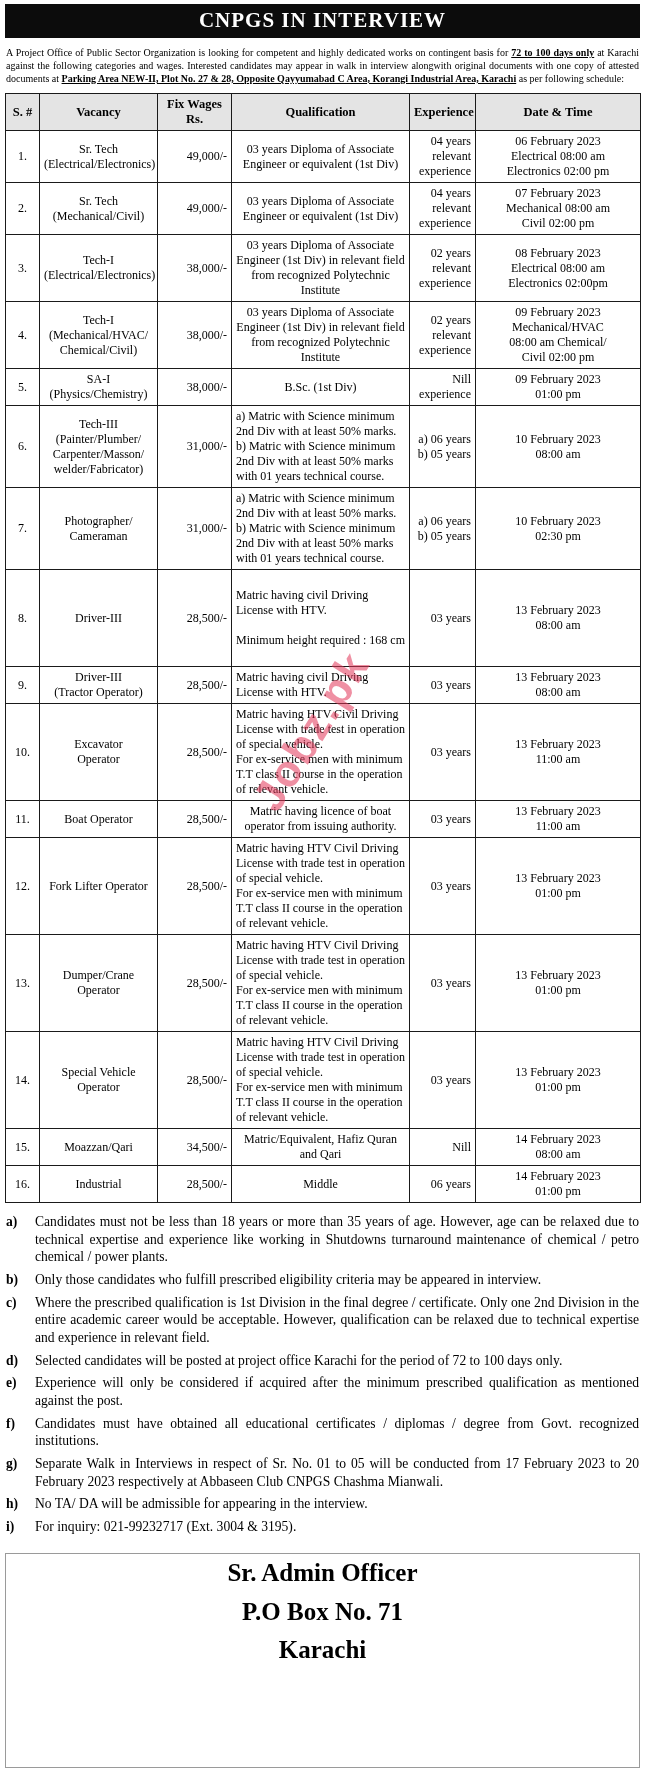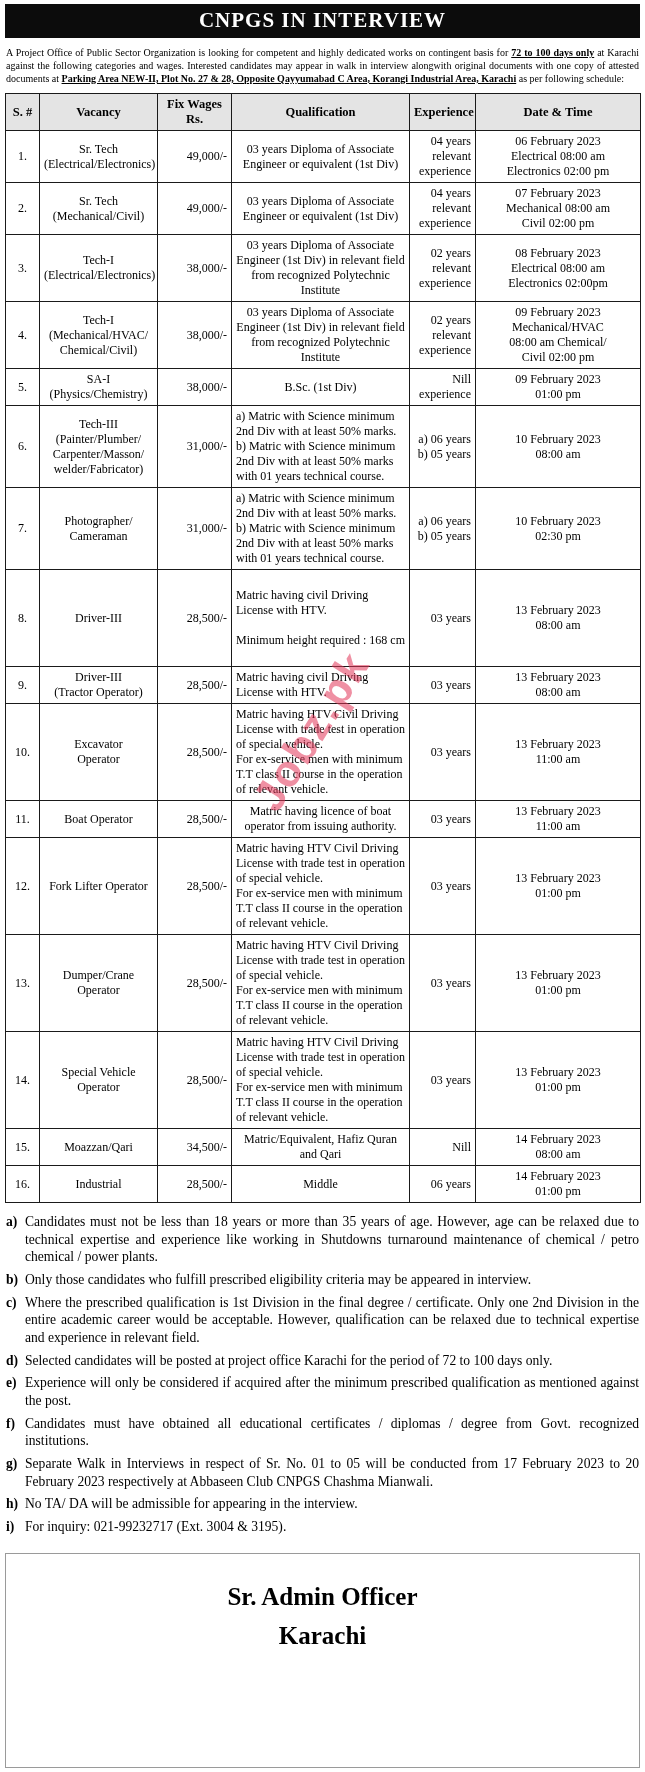--- a/index.html
+++ b/index.html
@@ -21,22 +21,22 @@
   .c-exp{text-align:right;}
   .c-date{text-align:center;}
   .qspan{display:block;white-space:pre-line;}
   .qbold{display:block;font-weight:normal;white-space:pre-line;}
   .watermark{position:absolute;left:238px;top:700px;font-size:44px;font-weight:bold;
              color:rgba(226,52,88,0.55);transform:rotate(-58deg);transform-origin:left top;
              letter-spacing:2px;pointer-events:none;font-family:"Liberation Sans",sans-serif;}
   .notes{margin:10px 6px 0;font-size:13.6px;line-height:1.3;}
   .note{display:flex;margin-bottom:5px;}
   .note-label{font-weight:bold;flex:0 0 19px;}
-  .note-text{flex:1;text-align:justify;}
-  .footer{flex:1;margin:12px 5px 4px;border:1px solid #9a9a9a;text-align:center;padding-top:24px;}
+  .note-text{flex:1;text-align:justify;margin-left:10px;}
+  .footer{flex:1;margin:12px 5px 4px;border:1px solid #9a9a9a;text-align:center;padding-top:0;}
   .footer-line{font-weight:bold;font-size:25px;line-height:1.55;}
 </style>
 </head>
 <body>
 
 <div class="page">
 
   <div class="titlebar">
     <span>CNPGS IN INTERVIEW</span>
   </div>
@@ -285,16 +285,17 @@
       <span class="note-text">No TA/ DA will be admissible for appearing in the interview.</span>
     </div>
     <div class="note">
       <span class="note-label">i)</span>
       <span class="note-text">For inquiry: 021-99232717 (Ext. 3004 &amp; 3195).</span>
     </div>
   </div>
 
   <div class="footer">
     <div class="footer-line">Sr. Admin Officer</div>
+    <div class="footer-line">P.O Box No. 71</div>
     <div class="footer-line">Karachi</div>
   </div>
 
 </div>
 
 </body></html>

